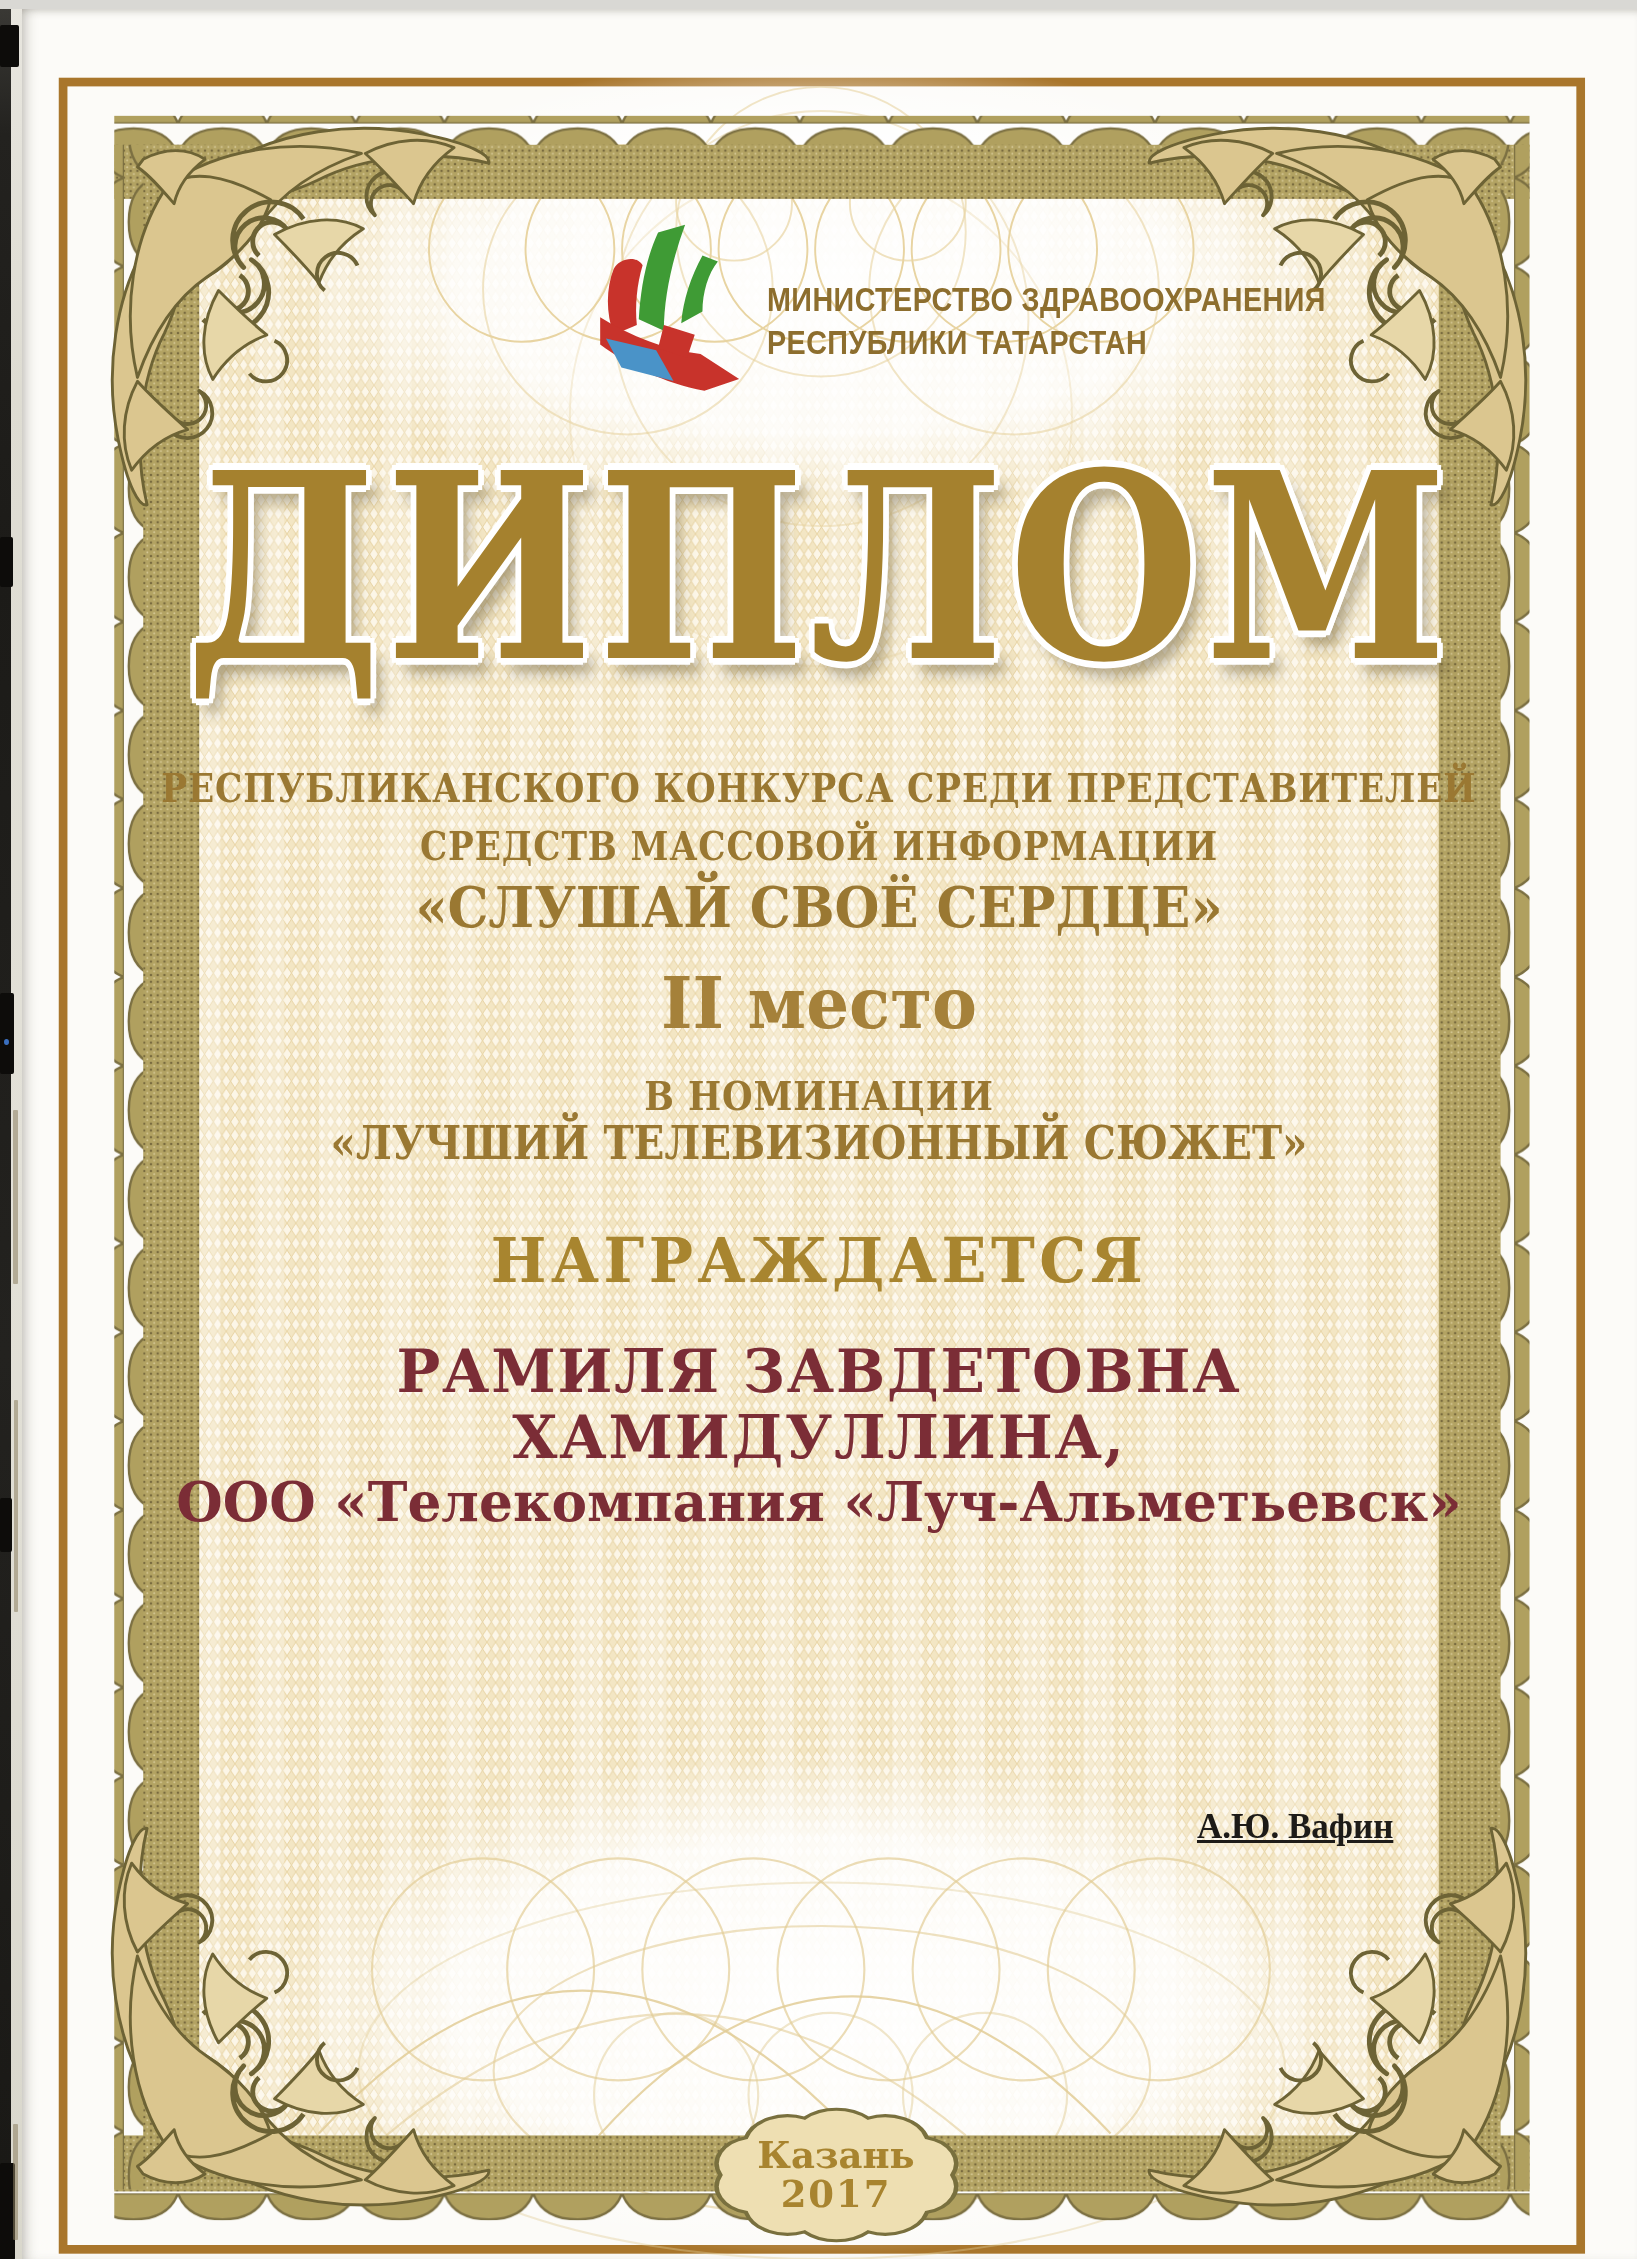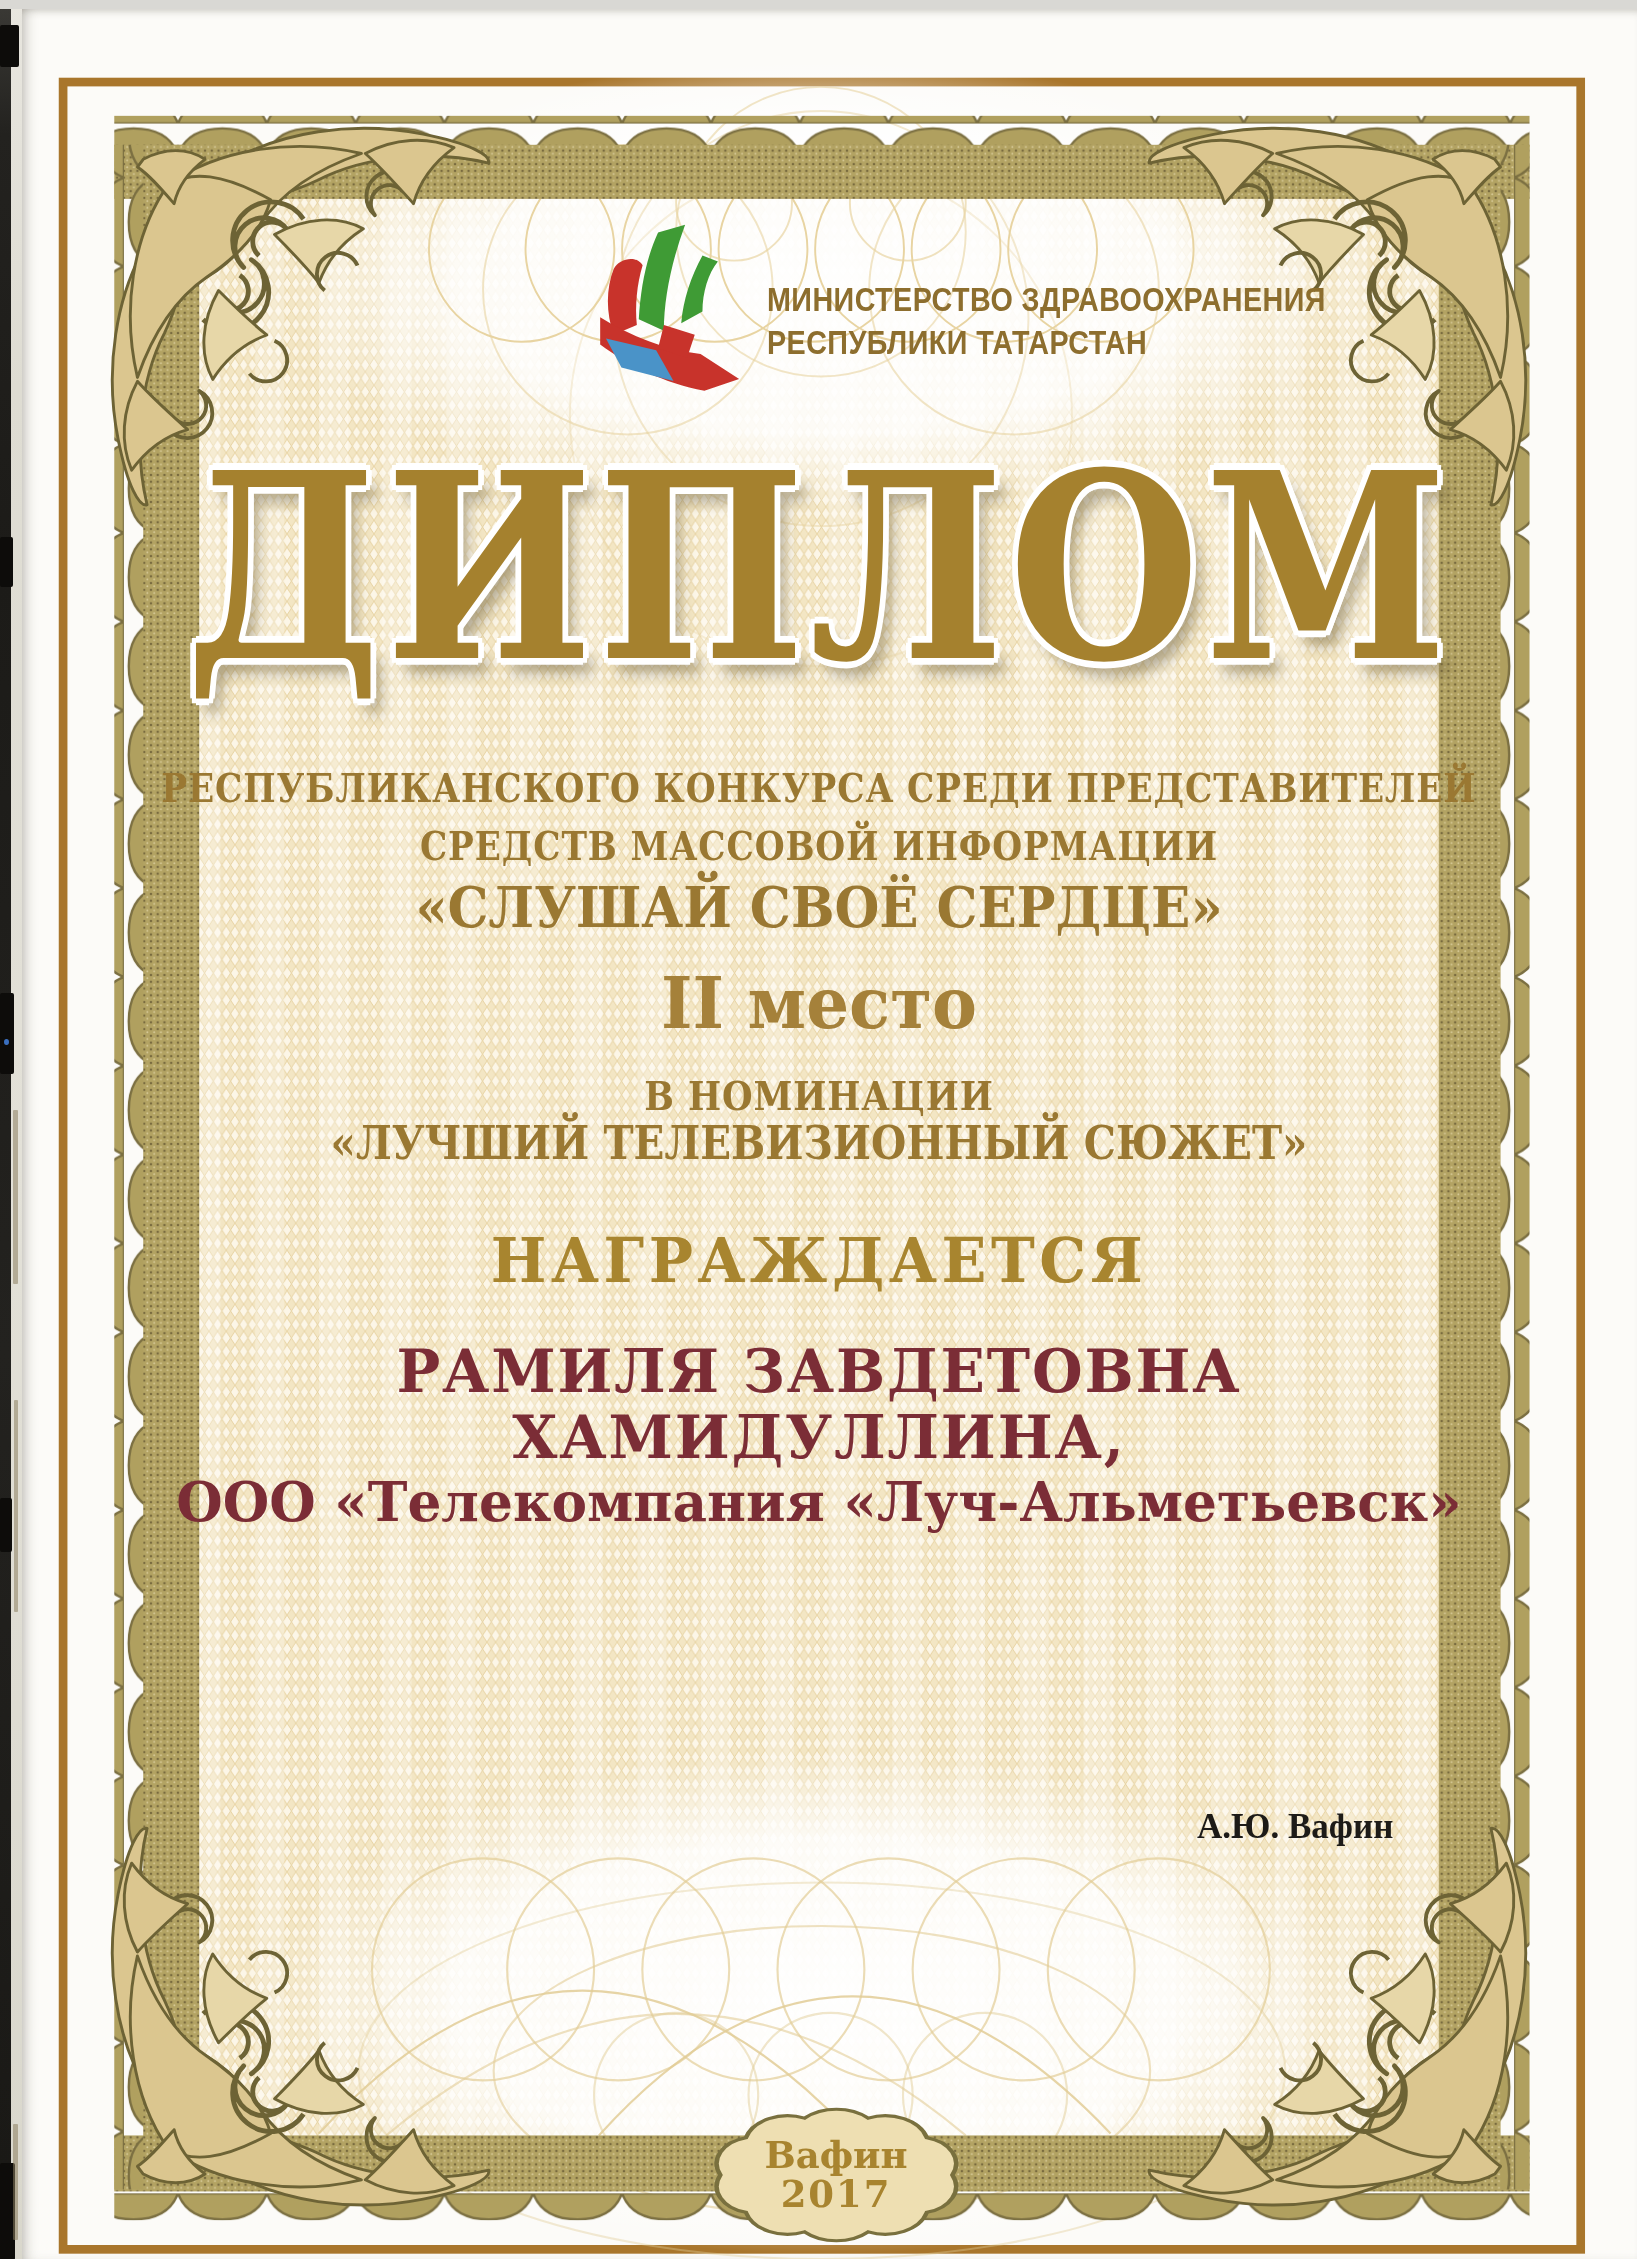--- a/index.html
+++ b/index.html
@@ -31,21 +31,21 @@
   .t-place{top:964px;font-size:71px;line-height:79px;font-weight:bold;color:#a5813a;transform:scaleX(.95);}
   .t-nomlab{top:1074px;font-size:39px;line-height:44px;font-weight:bold;color:#9a7832;transform:scaleX(.9);letter-spacing:1px;}
   .t-nom{top:1116px;font-size:46px;line-height:54px;font-weight:bold;color:#9a7832;transform:scaleX(.88);}
   .t-award{top:1226px;font-size:62px;line-height:70px;font-weight:bold;color:#a8852f;letter-spacing:4.8px;transform:scaleX(.95);}
   .t-name{font-size:60px;line-height:66px;font-weight:bold;color:#7b2d36;transform:scaleX(.97);letter-spacing:1.9px;}
   .t-name1{top:1338px;} .t-name2{top:1404px;}
   .t-org{top:1471px;font-size:55px;line-height:62px;font-weight:bold;color:#7b2d36;transform:scaleX(.97);}
   .sig-block{position:absolute;left:282px;top:1784px;font-family:"Liberation Serif","DejaVu Serif",serif;
              font-size:35px;line-height:48px;font-weight:bold;color:#1d1b18;white-space:nowrap;}
   .sig-name{position:absolute;left:1197px;top:1807px;font-family:"Liberation Serif","DejaVu Serif",serif;
-            font-size:35px;font-weight:bold;color:#1d1b18;white-space:nowrap;}
+            font-size:35px;font-weight:bold;color:#1d1b18;white-space:nowrap;text-decoration:underline;}
   .ministry{position:absolute;left:767px;top:278px;font-family:"Liberation Sans","DejaVu Sans",sans-serif;
             font-weight:bold;font-size:33px;line-height:43px;color:#8d6e2e;transform:scaleX(.87);
             transform-origin:0 0;white-space:nowrap;letter-spacing:0.5px;}
   .cart-text{position:absolute;left:836px;transform:translateX(-50%);text-align:center;white-space:nowrap;
              font-weight:bold;color:#a8842f;}
   .cart-city{top:2135px;font-size:37px;line-height:41px;}
   .cart-year{top:2174px;font-size:37px;line-height:41px;letter-spacing:1.9px;}
   .logo-wrap{position:absolute;left:550px;top:217px;width:193px;height:193px;}
 </style>
 </head>
@@ -211,17 +211,17 @@
   <div class="ctr t-nomlab">В НОМИНАЦИИ</div>
   <div class="ctr t-nom">«ЛУЧШИЙ ТЕЛЕВИЗИОННЫЙ СЮЖЕТ»</div>
   <div class="ctr t-award">НАГРАЖДАЕТСЯ</div>
 
   <div class="ctr t-name t-name1">РАМИЛЯ ЗАВДЕТОВНА</div>
   <div class="ctr t-name t-name2">ХАМИДУЛЛИНА,</div>
   <div class="ctr t-org">ООО «Телекомпания «Луч-Альметьевск»</div>
 
   <div class="sig-name">А.Ю. Вафин</div>
 
-  <div class="cart-text cart-city">Вафин</div>
+  <div class="cart-text cart-city">Казань</div>
   <div class="cart-text cart-year">2017</div>
 
 </div>
 
 
 </body></html>

